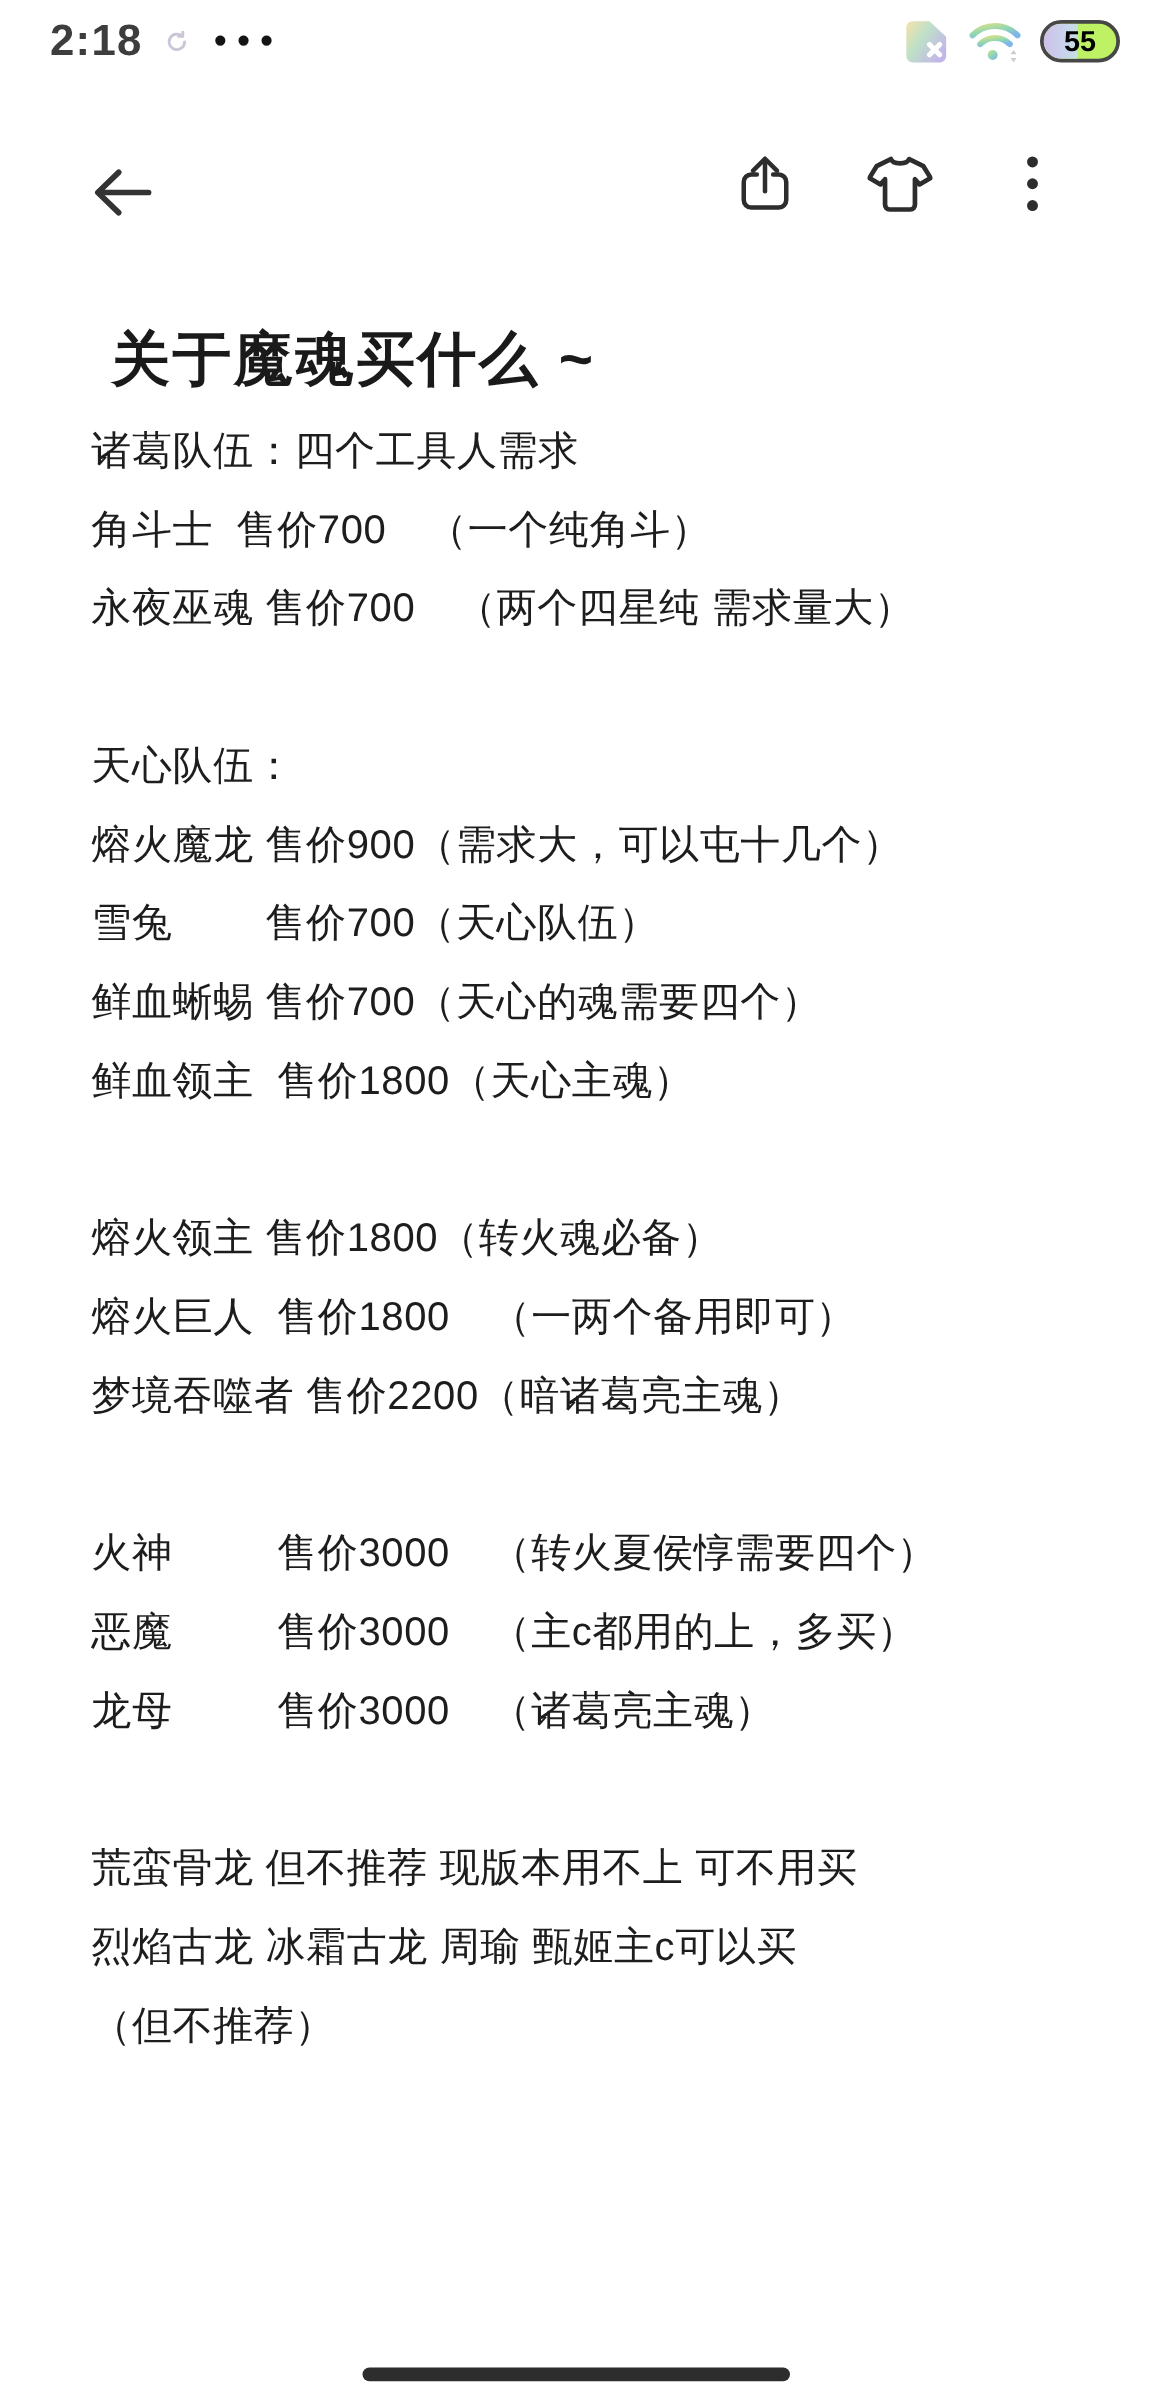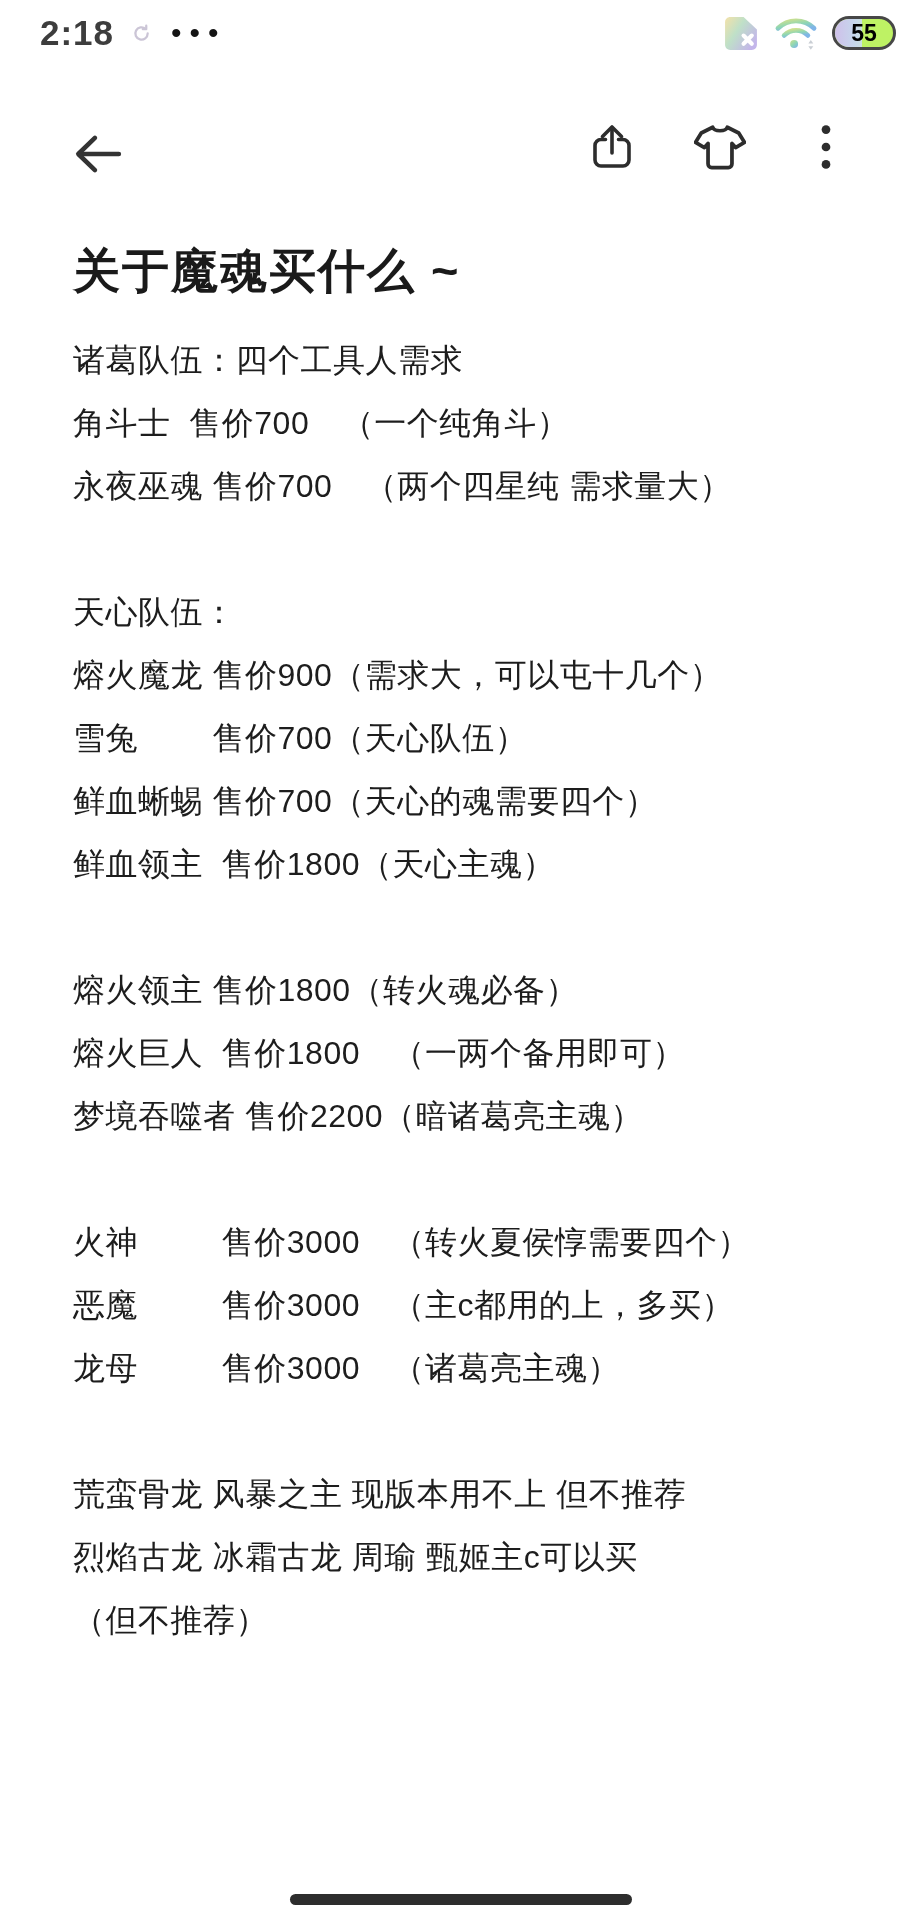--- a/index.html
+++ b/index.html
@@ -32,21 +32,21 @@
   
   .back-btn{position:absolute;left:70px;top:128px;width:54px;height:52px;
     background:none;border:none;padding:0;cursor:pointer;display:flex;align-items:center;justify-content:center;}
   .nav-actions{position:absolute;top:122px;right:88px;display:flex;align-items:center;}
   .nav-actions button{background:none;border:none;padding:0;cursor:pointer;display:flex;align-items:center;justify-content:center;}
   .share-btn{margin-right:60px;}
   .theme-btn{margin-right:72px;}
 
   
   .note-title{
-    position:absolute;left:73px;top:240px;margin:0;
+    position:absolute;left:73px;top:240px;margin:16px;
     font-size:47px;font-weight:700;color:#1a1a1a;letter-spacing:2px;white-space:pre;
   }
   .note-body{position:absolute;left:73px;top:329px;right:28px;}
   .note-body p{
     margin:0;font-size:32px;line-height:63px;min-height:63px;
     color:#1d1d1d;white-space:pre-wrap;letter-spacing:.5px;
   }
 
   
   .home-indicator{
@@ -157,20 +157,20 @@
       <p>鲜血领主  售价1800（天心主魂）</p>
       <p>&nbsp;</p>
       <p>熔火领主 售价1800（转火魂必备）</p>
       <p>熔火巨人  售价1800　（一两个备用即可）</p>
       <p>梦境吞噬者 售价2200（暗诸葛亮主魂）</p>
       <p>&nbsp;</p>
       <p>火神　　  售价3000　（转火夏侯惇需要四个）</p>
       <p>恶魔　　  售价3000　（主c都用的上，多买）</p>
       <p>龙母　　  售价3000　（诸葛亮主魂）</p>
       <p>&nbsp;</p>
-      <p>荒蛮骨龙 风暴之主 现版本用不上 但不推荐</p>
+      <p>荒蛮骨龙 但不推荐 现版本用不上 可不用买</p>
       <p>烈焰古龙 冰霜古龙 周瑜 甄姬主c可以买</p>
       <p>（但不推荐）</p>
     </div>
 
   <div class="home-indicator"></div>
 
 </div>
 
 </body></html>

